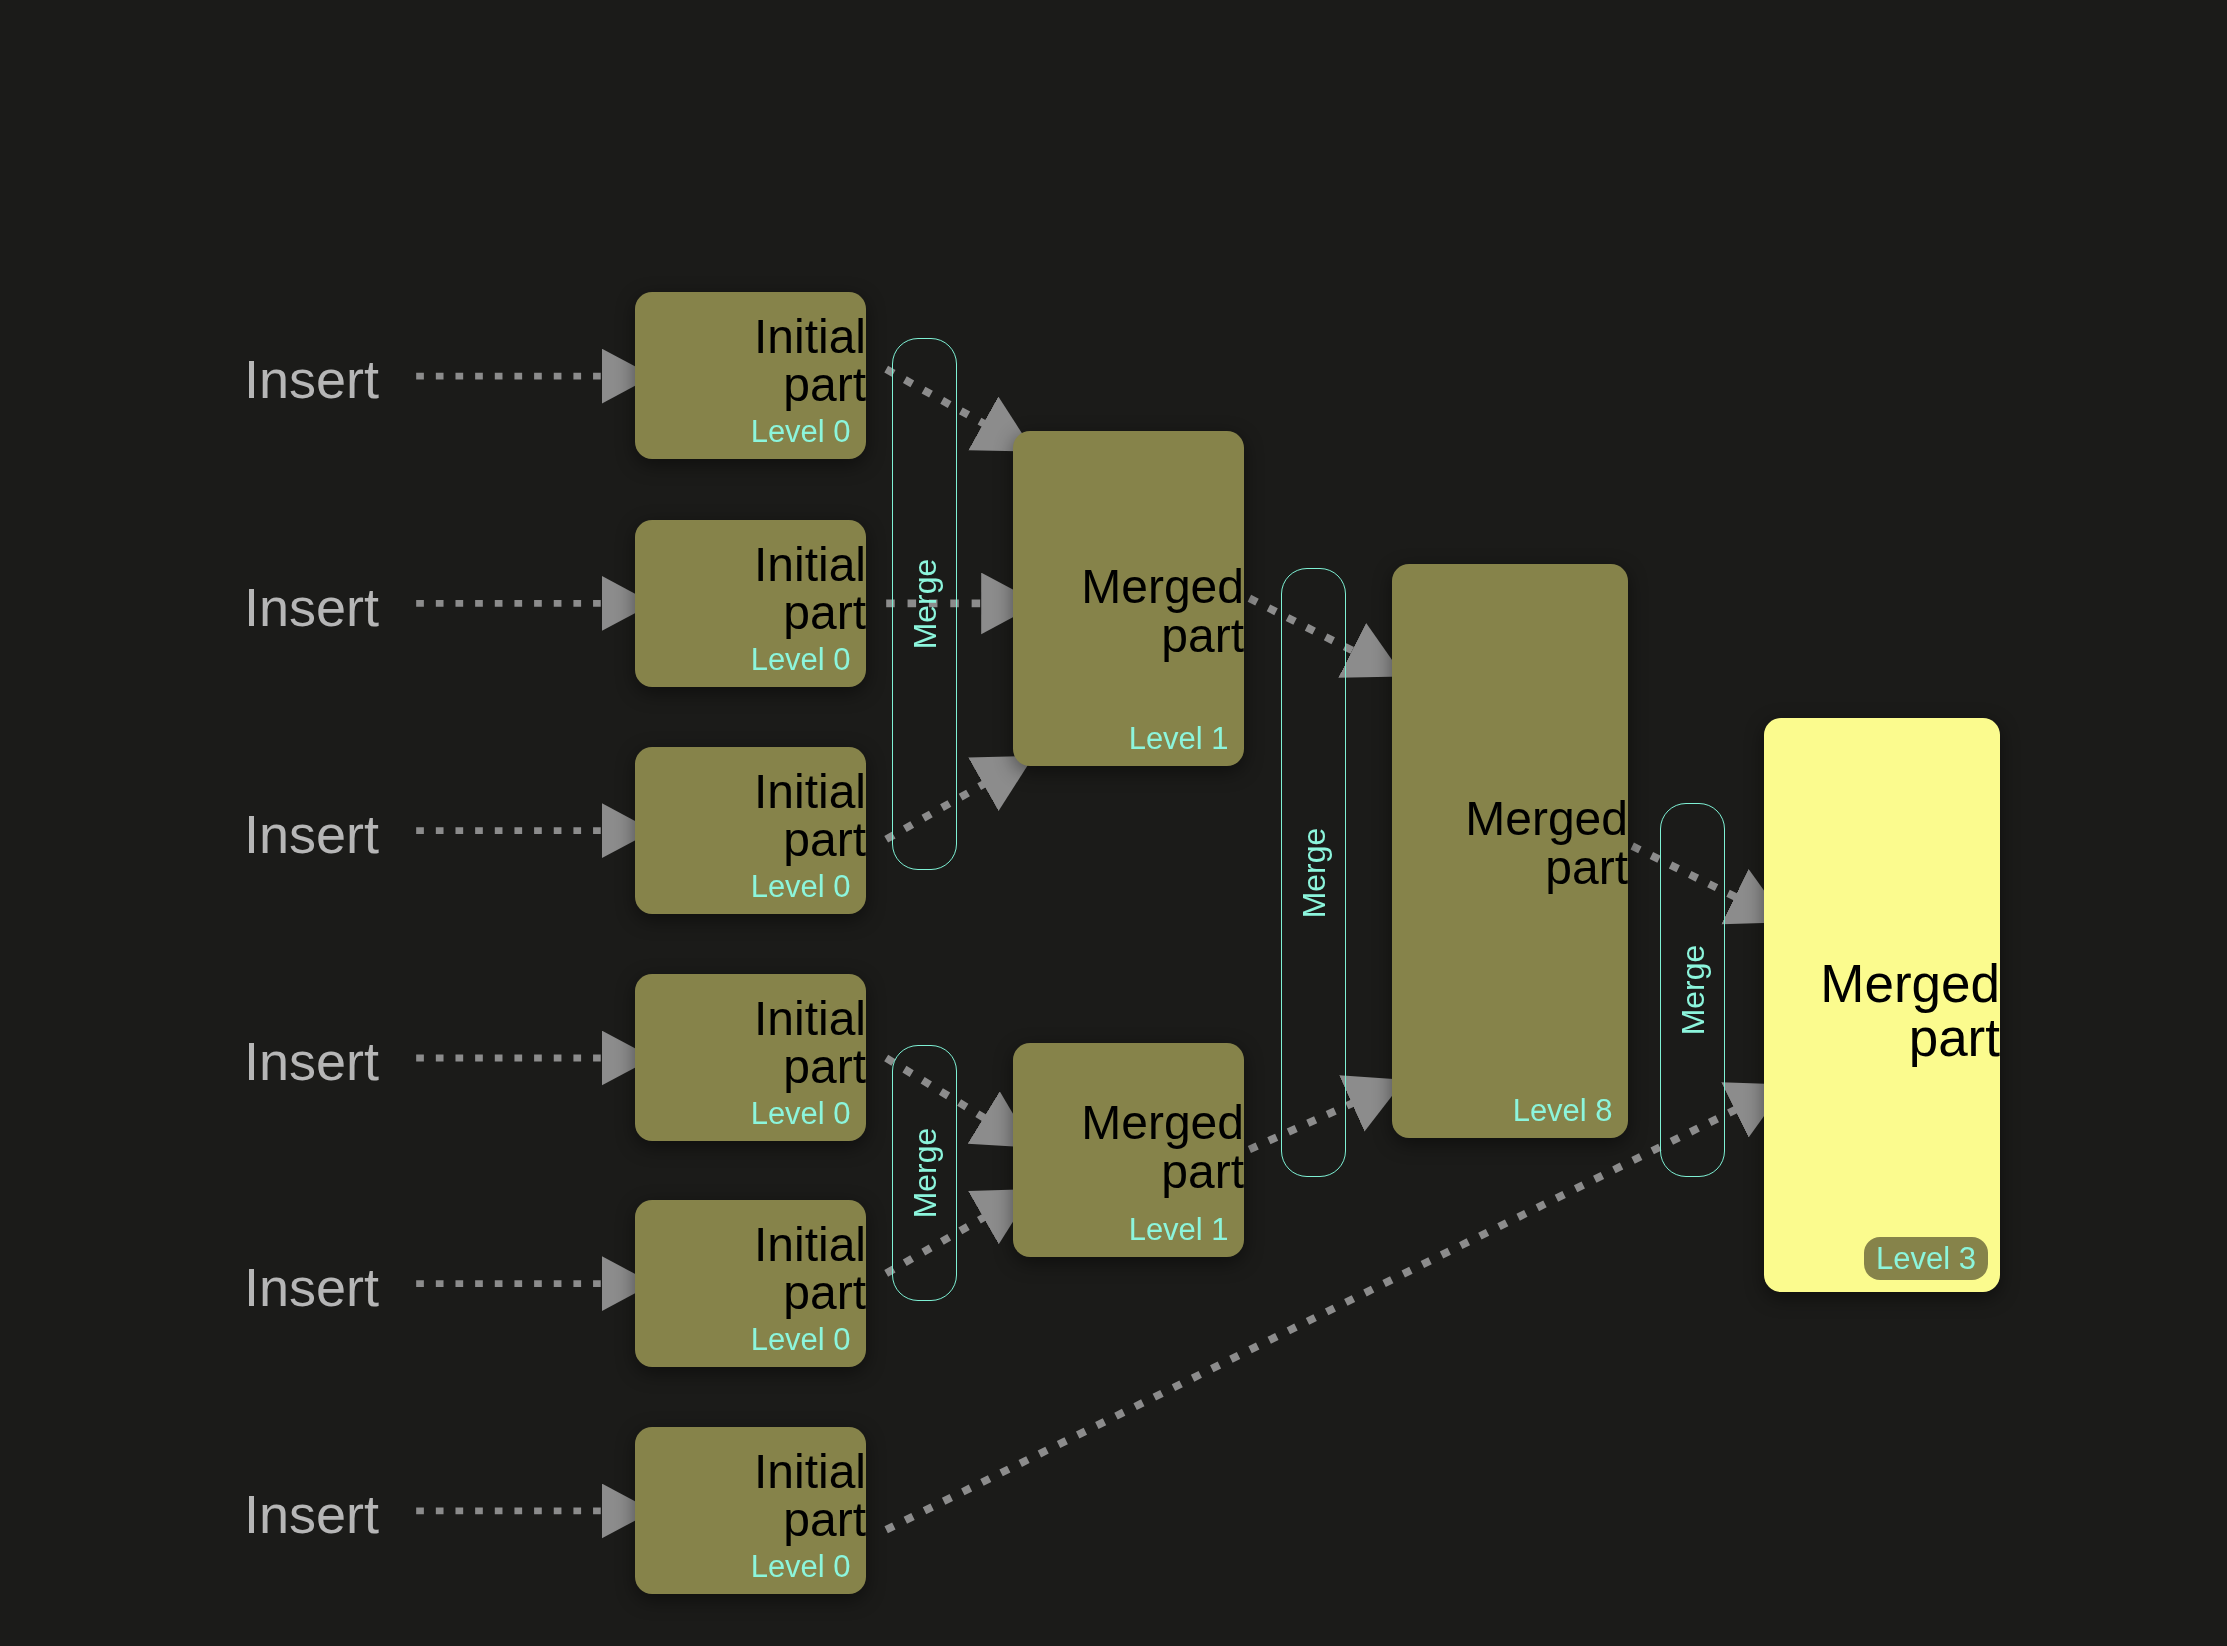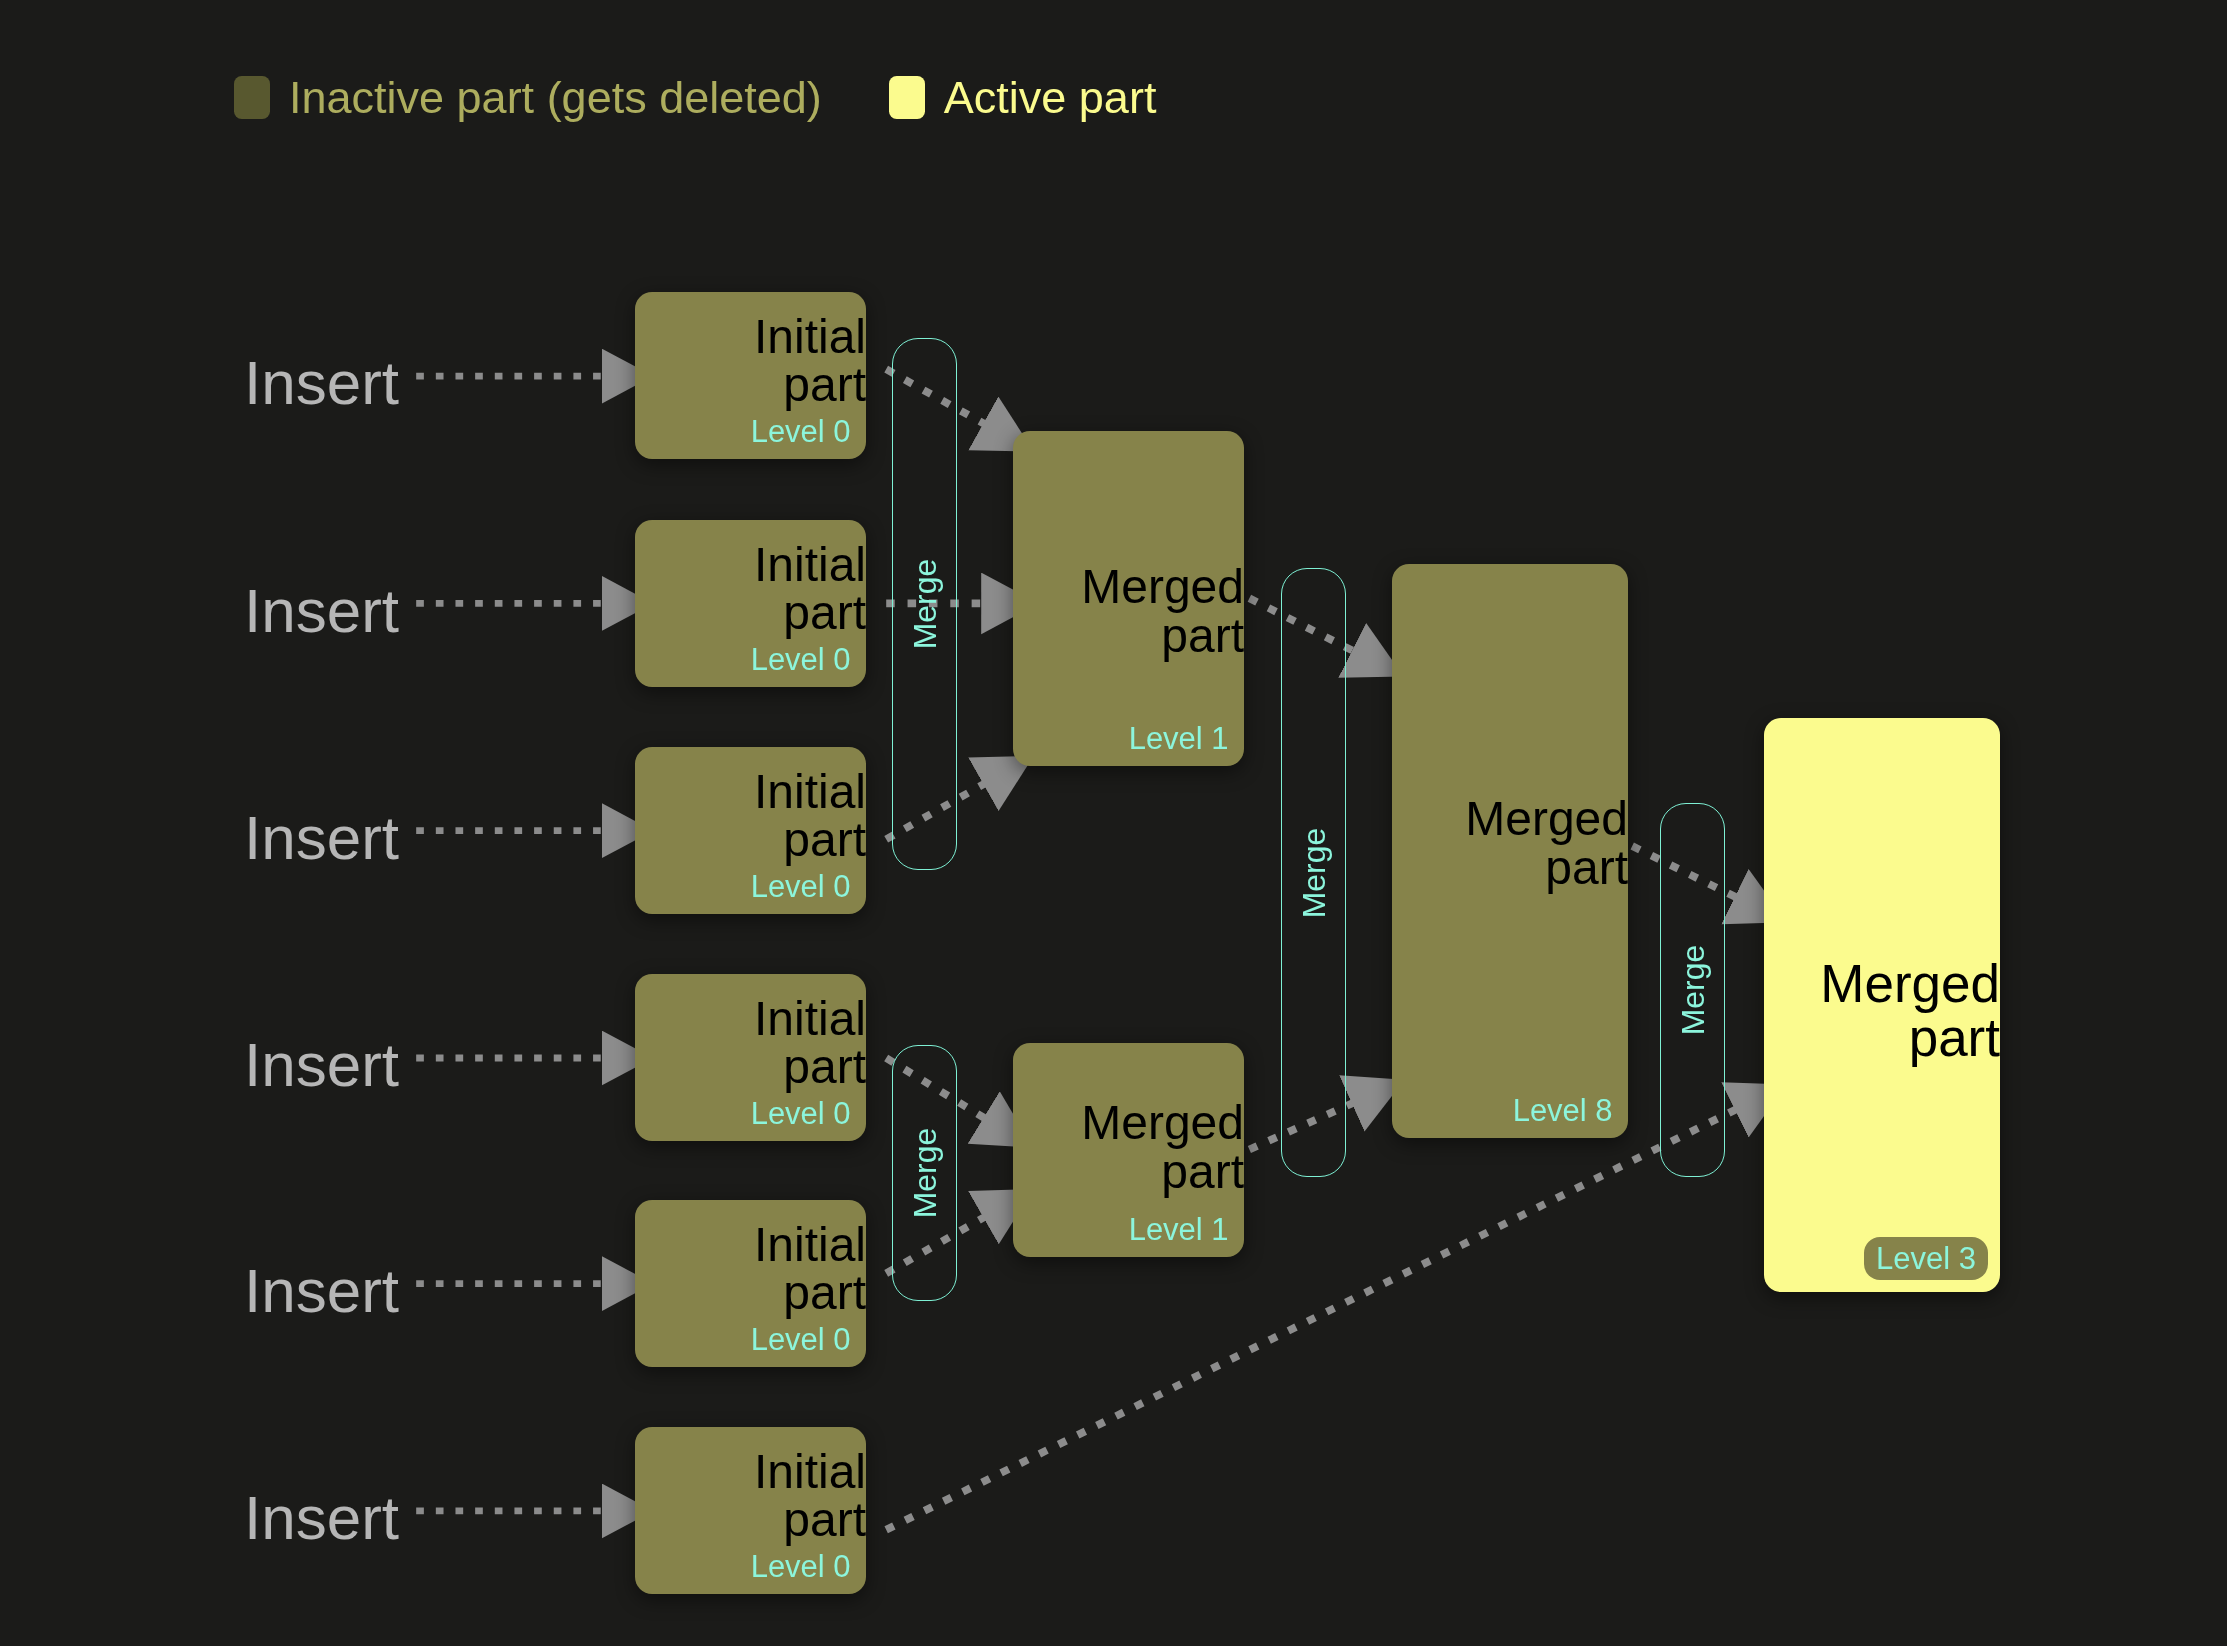--- a/index.html
+++ b/index.html
@@ -109,51 +109,40 @@
     color: #8cf5dc;
     font-size: 32px;
     line-height: 1;
     white-space: nowrap;
   }
 
   
   .insert-label {
     position: absolute;
     color: #b6b6b6;
-    font-size: 62px;
+    font-size: 54px;
     line-height: 1;
     white-space: nowrap;
   }
 
   
   #arrows {
     position: absolute;
     left: 0;
     top: 0;
     width: 2227px;
     height: 1646px;
     pointer-events: none;
   }
 </style>
 </head>
 <body>
 
 <div id="stage">
 
-  <div class="legend">
-    <div class="legend-entry">
-      <span class="legend-swatch inactive"></span>
-      <span class="legend-label inactive">Inactive part (gets deleted)</span>
-    </div>
-    <span class="legend-gap"></span>
-    <div class="legend-entry">
-      <span class="legend-swatch active"></span>
-      <span class="legend-label active">Active part</span>
-    </div>
-  </div>
 
   <svg id="arrows" viewBox="0 0 2606 1926" xmlns="http://www.w3.org/2000/svg">
     <defs>
       <marker id="ah" markerWidth="11" markerHeight="11" refX="2.2" refY="4" orient="auto" markerUnits="strokeWidth">
         <path d="M0,0 L0,8 L7.5,4 z" fill="#8c8c8c"></path>
       </marker>
     </defs>
 
     <g stroke="#8c8c8c" stroke-width="8" stroke-dasharray="9 14" stroke-linecap="butt" fill="none" marker-end="url(#ah)">
       <line x1="487" y1="440" x2="722" y2="440"></line>

